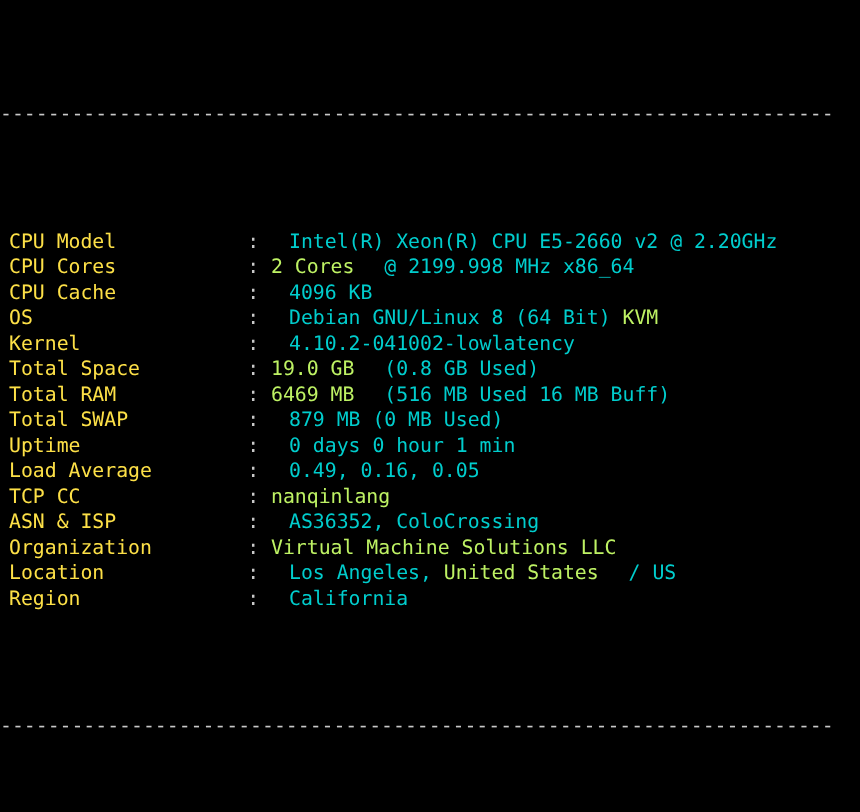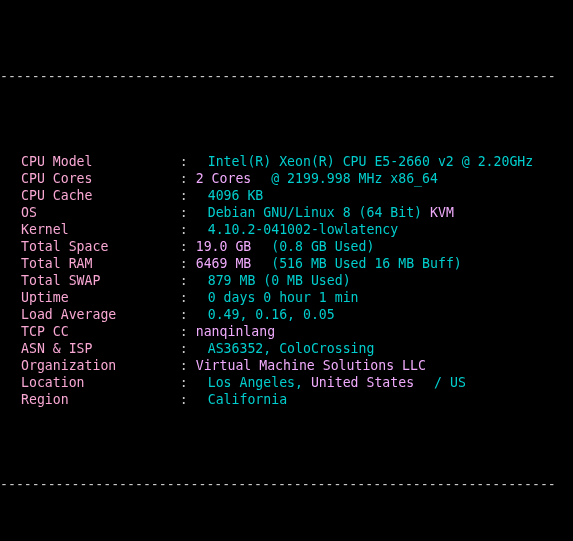--- a/index.html
+++ b/index.html
@@ -37,28 +37,27 @@
     color: #c8c8c8;
     height: 17px;
     display: block;
     white-space: pre;
     padding-left: 0px;
     font-size: 13.2px;
     letter-spacing: 0px;
     overflow: hidden;
   }
   .label {
-    color: #f9a8d4;
-    margin-left: 15px;
+    color: #fde047;
   }
   .colon {
     color: #c8c8c8;
   }
   .v-cyan  { color: #00cdcd; margin-left: 12px; }
-  .v-yellow{ color: #f0abfc; }
+  .v-yellow{ color: #bef264; }
 </style>
 </head>
 <body>
 
 <div id="terminal">
 
   
   <span class="rule">----------------------------------------------------------------------</span>
 
   

